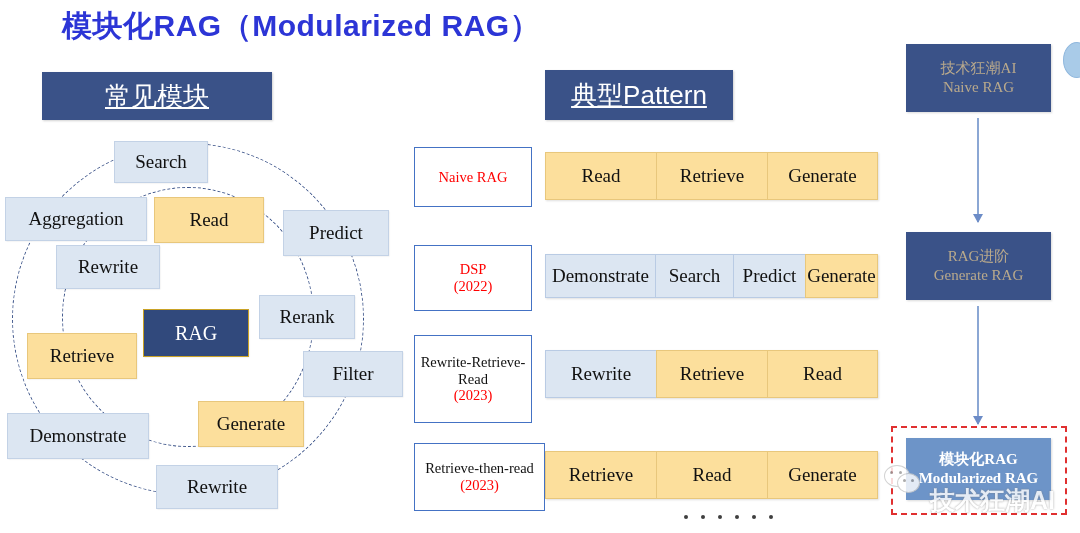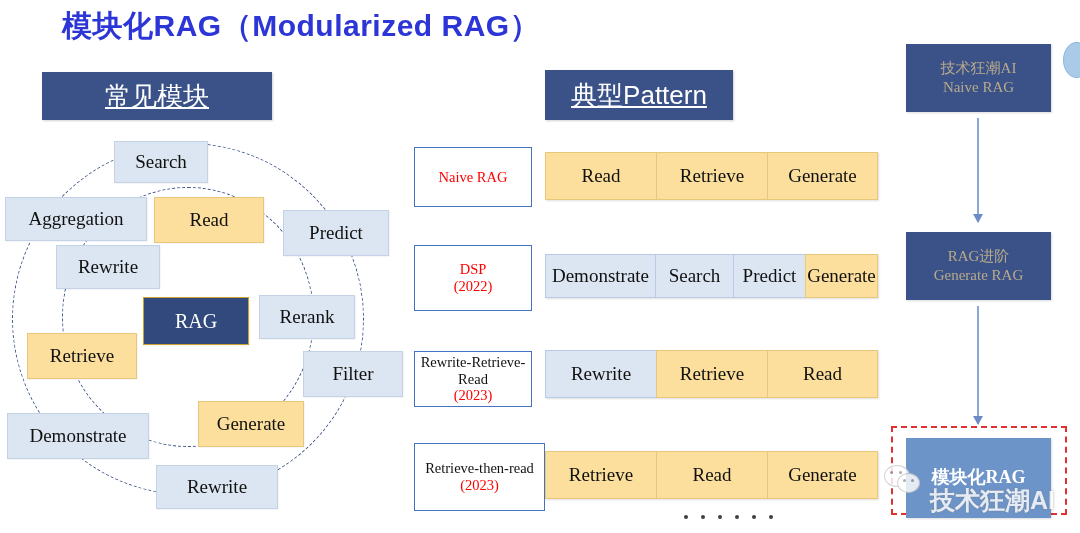--- a/index.html
+++ b/index.html
@@ -83,22 +83,22 @@
   
   .stage-box{
     position:absolute;background:#3a5288;
     display:flex;flex-direction:column;align-items:center;justify-content:center;
     color:#b9a98c;font-size:15px;line-height:1.3;text-align:center;
     box-shadow:1px 1px 2px rgba(0,0,0,.15);
   }
   #stage-naive{left:906px;top:44px;width:145px;height:68px;}
   #stage-advanced{left:906px;top:232px;width:145px;height:68px;}
   #stage-modular{
-    left:906px;top:438px;width:145px;height:80px;
-    background:#6d94c8;color:#ffffff;font-weight:bold;font-size:18px;text-align:right;
+    left:906px;top:438px;width:145px;height:62px;
+    background:#6d94c8;color:#ffffff;font-weight:bold;font-size:15px;text-align:right;
   }
   .arrow{
     position:absolute;left:977px;width:2px;background:#8ba7d4;
   }
   #arrow1{top:118px;height:104px;}
   #arrow2{top:306px;height:118px;}
   .arrow::after{
     content:"";position:absolute;left:-4px;bottom:-1px;
     border-left:5px solid transparent;border-right:5px solid transparent;
     border-top:9px solid #6c8cc7;
@@ -165,21 +165,21 @@
     </div>
 
     <div class="mod-box" style="left:283px;top:75px;width:104px;height:44px;">
       <span>Predict</span>
     </div>
 
     <div class="mod-box" style="left:56px;top:110px;width:102px;height:42px;">
       <span>Rewrite</span>
     </div>
 
-    <div class="mod-box center" style="left:143px;top:162px;width:104px;height:46px;">
+    <div class="mod-box center" style="left:143px;top:174px;width:104px;height:46px;">
       <span>RAG</span>
     </div>
 
     <div class="mod-box" style="left:259px;top:160px;width:94px;height:42px;">
       <span>Rerank</span>
     </div>
 
     <div class="mod-box yellow" style="left:27px;top:198px;width:108px;height:44px;">
       <span>Retrieve</span>
     </div>
@@ -228,21 +228,21 @@
       <span>Search</span>
     </div>
     <div class="cell blue" style="width:72px;">
       <span>Predict</span>
     </div>
     <div class="cell" style="width:73px;">
       <span>Generate</span>
     </div>
   </div>
 
-  <div class="pattern-label" id="lbl-2" style="left:414px;top:351px;width:118px;height:56px;align-items:center;">
+  <div class="pattern-label" id="lbl-2" style="left:414px;top:335px;width:118px;height:88px;align-items:center;">
     <span>Rewrite-Retrieve-Read</span>
     <span class="red">(2023)</span>
   </div>
   <div class="pattern-row" id="row-2" style="left:545px;top:350px;">
     <div class="cell blue" style="width:111px;">
       <span>Rewrite</span>
     </div>
     <div class="cell" style="width:111px;">
       <span>Retrieve</span>
     </div>
@@ -284,20 +284,21 @@
 
   <div class="stage-box" id="stage-advanced">
     <span>RAG进阶</span>
     <span>Generate RAG</span>
   </div>
   <div class="arrow" id="arrow2"></div>
 
   <div id="dashed-highlight"></div>
   <div class="stage-box" id="stage-modular">
     <span>模块化RAG</span>
+    <span>Modularized RAG</span>
   </div>
 
   <div id="corner-circle"></div>
 
   <div id="watermark">
     <span class="wechat-icon">
       <span class="b1"></span>
       <span class="b2"></span>
       <span class="d" style="left:6px;top:8px;"></span>
       <span class="d" style="left:15px;top:8px;"></span>

